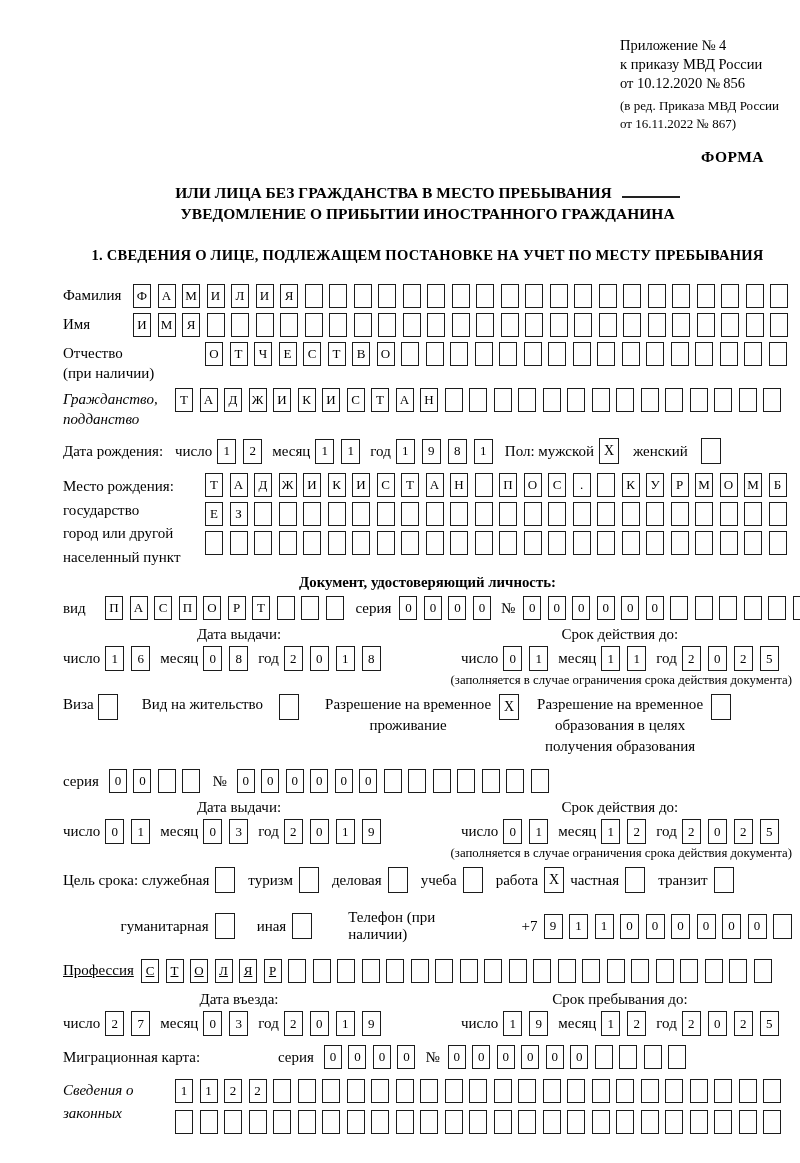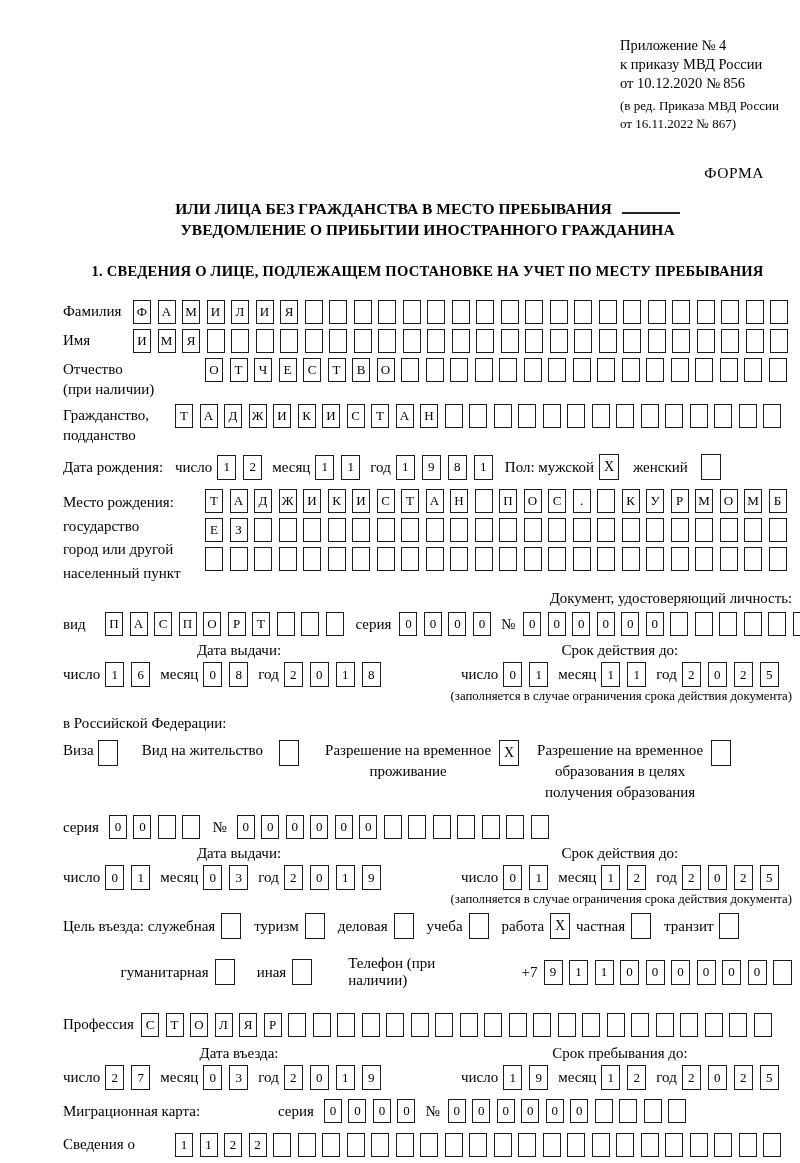--- a/index.html
+++ b/index.html
@@ -7,32 +7,32 @@
   body {
     width:800px; height:1163px; overflow:hidden;
     font-family:"Liberation Serif","DejaVu Serif",serif;
     color:#000; position:relative;
   }
   .page { padding:36px 8px 0 63px; width:800px; }
 
   
   .appendix { margin-left:557px; font-size:14.5px; line-height:19px; }
   .amendment { margin-left:557px; font-size:13px; line-height:17.5px; margin-top:4px; }
-  .form-label { text-align:right; padding-right:28px; font-weight:normal; font-size:15.5px; margin-top:32px; letter-spacing:.5px; }
+  .form-label { text-align:right; padding-right:28px; font-weight:bold; font-size:15.5px; margin-top:16px; letter-spacing:.5px; }
 
   
   .title { text-align:center; font-weight:bold; font-size:15.5px; line-height:21px; margin-top:16px; }
   .blank { display:inline-block; width:58px; border-bottom:2px solid #222; height:14px; margin-left:10px; }
   .sec-heading { text-align:center; font-weight:bold; font-size:14.6px; margin-top:23px; letter-spacing:.2px; }
 
   
   .form-body { margin-top:20px; }
   .row { display:flex; align-items:flex-start; margin-bottom:5px; }
   .flabel { font-size:15px; line-height:19.5px; padding-top:2px; flex:none; }
-  .lw70 { width:70px; } .lw112 { width:112px; } .lw142 { width:142px; } .lw42 { width:42px; }
+  .lw70 { width:70px; } .lw112 { width:112px;font-style:italic; } .lw142 { width:142px; } .lw42 { width:42px; }
 
   .cells { display:flex; gap:6.5px; flex-wrap:nowrap; }
   .cell {
     width:18px; height:24px; flex:none;
     border:1.5px solid #1c1c1c;
     display:flex; align-items:center; justify-content:center;
     font-size:13px; font-family:"Liberation Serif",serif;
   }
   .cells .cell { width:18px; }
   .boxcol > .cells { margin-bottom:5px; }
@@ -63,21 +63,21 @@
   .opt { display:flex; align-items:flex-start; }
   .opt .optlines { text-align:center; font-size:15px; line-height:21px; }
   .opt .checkbox { margin-left:8px; }
 
   .purpose-row { display:flex; align-items:center; margin-bottom:7px;margin-top:16px; }
   .purpose-row .plabel { font-size:15px; margin-right:6px; }
   .purpose-row .checkbox { margin-right:13px; }
   .purpose-row .checkbox.last { margin-right:0; }
 
   .phone-cells .cell { width:19px; height:25px; }
-  .doc-heading { text-align:right; font-weight:normal; font-size:14.8px; margin:3px 0 5px 0; }
+  .doc-heading { text-align:center; font-weight:bold; font-size:14.8px; margin:3px 0 5px 0; }
 </style>
 </head>
 <body>
 
 <div class="page">
 
   <div class="appendix">
     <div>Приложение № 4</div>
     <div>к приказу МВД России</div>
     <div>от 10.12.2020 № 856</div>
@@ -425,21 +425,20 @@
               <span class="cell">2</span>
               <span class="cell">0</span>
               <span class="cell">2</span>
               <span class="cell">5</span>
             </span>
         </div>
       </div>
     </div>
     <div class="note">(заполняется в случае ограничения срока действия документа)</div>
 
-    <div class="intro">в Российской Федерации:</div>
 
     <div class="opts">
       <div class="opt">
         <div class="optlines">
             <div>Виза</div>
           </div>
         <span class="checkbox" style="margin-left:4px;"></span>
       </div>
       <div class="opt" style="margin-left:24px;">
         <div class="optlines">
@@ -532,21 +531,21 @@
               <span class="cell">0</span>
               <span class="cell">2</span>
               <span class="cell">5</span>
             </span>
         </div>
       </div>
     </div>
     <div class="note">(заполняется в случае ограничения срока действия документа)</div>
 
     <div class="purpose-row" style="margin-top:4px;">
-      <span class="plabel">Цель въезда: служебная</span>
+      <span class="plabel">Цель срока: служебная</span>
       <span class="checkbox"></span>
       <span class="plabel">туризм</span>
       <span class="checkbox"></span>
       <span class="plabel">деловая</span>
       <span class="checkbox"></span>
       <span class="plabel">учеба</span>
       <span class="checkbox"></span>
       <span class="plabel">работа</span>
       <span class="checkbox" style="margin-right:6px;">X</span>
       <span class="plabel">частная</span>
@@ -570,21 +569,21 @@
           <span class="cell">0</span>
           <span class="cell">0</span>
           <span class="cell">0</span>
           <span class="cell">0</span>
           <span class="cell">0</span>
           <span class="cell">0</span>
           <span class="cell"></span>
         </div>
     </div>
 
-    <div class="row" style="margin-top:24px;">
+    <div class="row" style="margin-top:16px;text-decoration:underline;">
       <div class="flabel" style="width:78px;">Профессия</div>
       <div class="cells">
           <span class="cell">С</span>
           <span class="cell">Т</span>
           <span class="cell">О</span>
           <span class="cell">Л</span>
           <span class="cell">Я</span>
           <span class="cell">Р</span>
           <span class="cell"></span>
           <span class="cell"></span>

